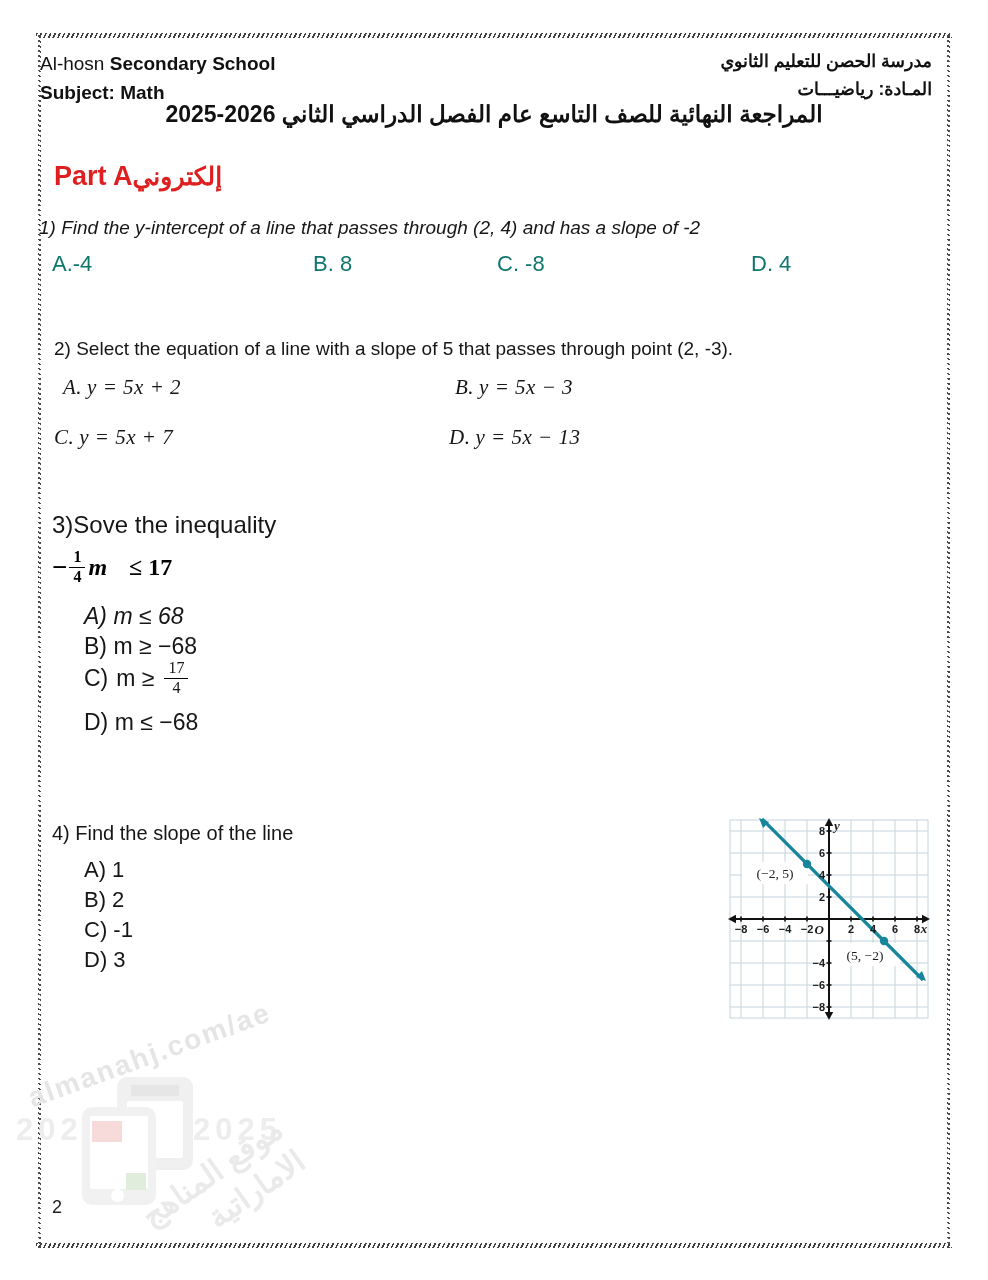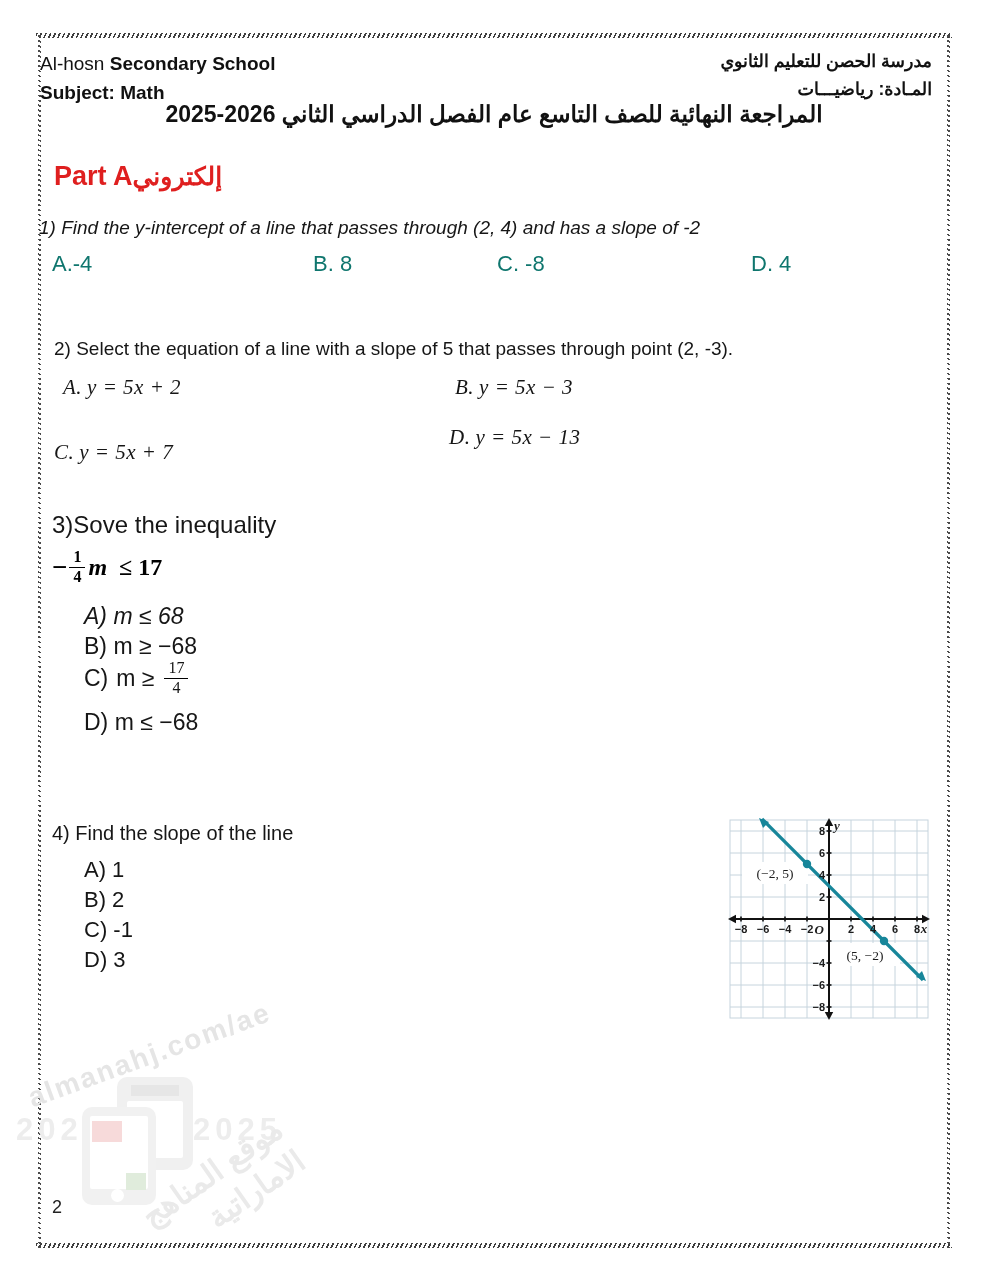--- a/index.html
+++ b/index.html
@@ -36,21 +36,21 @@
   
   .eq { position:absolute; font-family:"Liberation Serif", serif; font-style:italic;
     font-size:21px; color:#161616; letter-spacing:0.5px; }
   .eq .lbl { margin-right:5px; }
 
   
   .q3-head { position:absolute; left:52px; top:511px; font-size:24px; color:#161616; }
   .ineq { position:absolute; left:52px; top:549px; display:flex; align-items:center;
     font-family:"Liberation Serif", serif; font-weight:bold; color:#000; }
   .ineq .minus { font-size:27px; margin-right:2px; }
-  .ineq .rest { font-size:24px; margin-left:12px; }
+  .ineq .rest { font-size:24px; margin-left:22px; }
   .ineq .mvar { font-size:24px; font-style:italic; margin-left:3px; }
   .frac { display:inline-flex; flex-direction:column; align-items:center;
     font-family:"Liberation Serif", serif; line-height:1.05; vertical-align:middle; }
   .frac .num { display:block; border-bottom:1.8px solid #000; padding:0 4px 1px 4px; }
   .frac .den { display:block; padding-top:1px; }
   .ineq .frac { font-size:16px; font-weight:bold; }
   .q3-opt { position:absolute; left:84px; font-size:23px; color:#161616; }
   .q3-opt-c { display:flex; align-items:center; }
   .q3-opt-c .frac { font-size:16px; font-weight:normal; margin-left:10px; }
   .q3-opt-c .pre { margin-left:8px; }
@@ -126,21 +126,21 @@
 
   <div class="qtext" style="left:39px; top:217px;font-style:italic;">1) Find the y-intercept of a line that passes through (2, 4) and has a slope of -2</div>
   <div class="opt" style="left:52px;  top:251px;">A.-4</div>
   <div class="opt" style="left:313px; top:251px;">B. 8</div>
   <div class="opt" style="left:497px; top:251px;">C. -8</div>
   <div class="opt" style="left:703px; top:251px;margin-left:48px;">D. 4</div>
 
   <div class="qtext" style="left:54px; top:338px;">2) Select the equation of a line with a slope of 5 that passes through point (2, -3).</div>
   <div class="eq" style="left:54px;  top:375px;margin-left:9px;"><span class="lbl">A.</span><span>y = 5x + 2</span></div>
   <div class="eq" style="left:455px; top:375px;"><span class="lbl">B.</span><span>y = 5x − 3</span></div>
-  <div class="eq" style="left:54px;  top:440px;text-align:right;"><span class="lbl">C.</span><span>y = 5x + 7</span></div>
+  <div class="eq" style="left:54px;  top:425px;text-align:right;"><span class="lbl">C.</span><span>y = 5x + 7</span></div>
   <div class="eq" style="left:449px; top:425px;"><span class="lbl">D.</span><span>y = 5x − 13</span></div>
 
   <div class="q3-head">3)Sove the inequality</div>
   <div class="ineq">
     <span class="minus">−</span>
     <span class="frac">
       <span class="num">1</span>
       <span class="den">4</span>
     </span>
     <span class="mvar">m</span>

